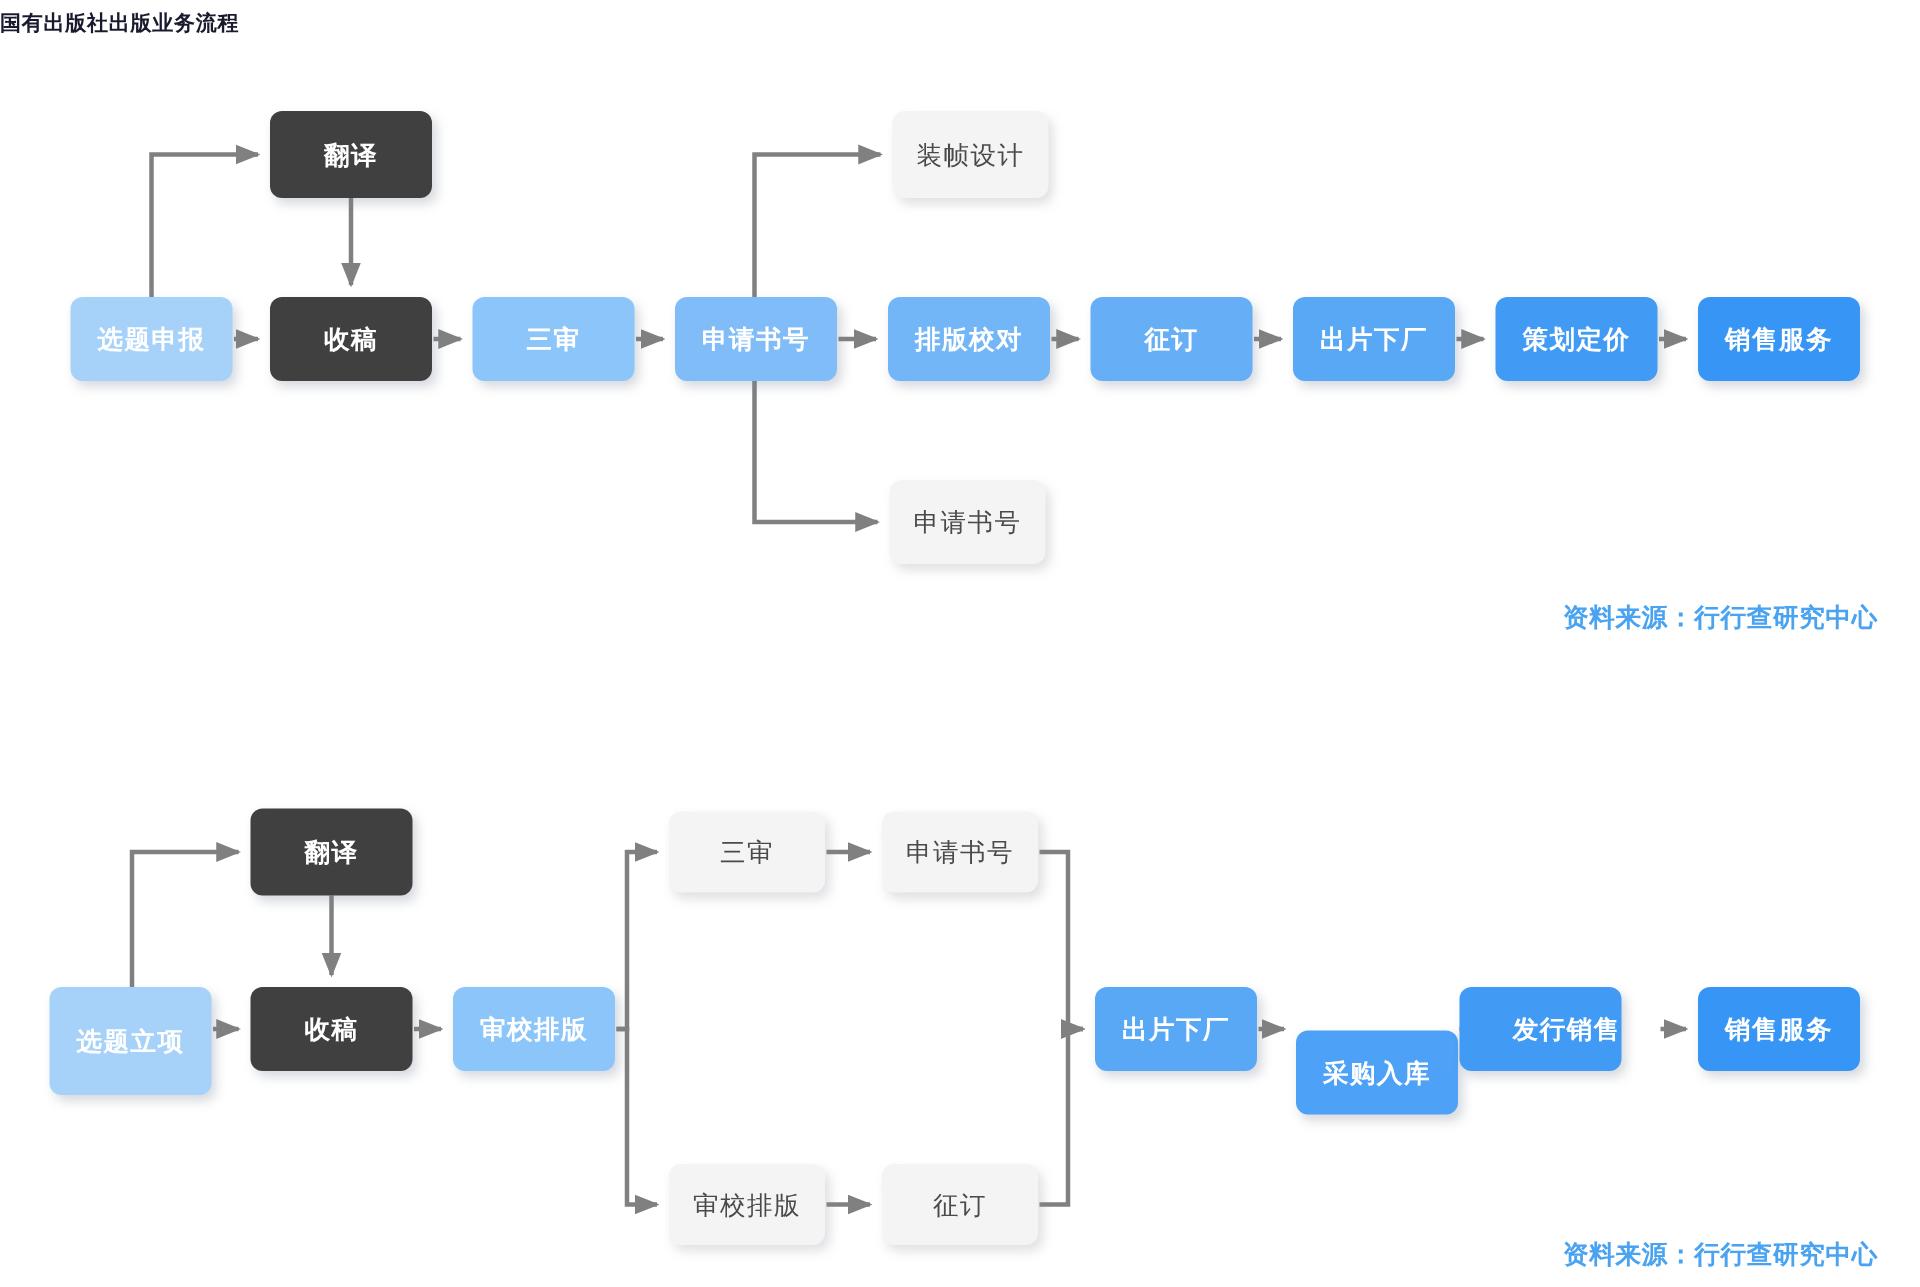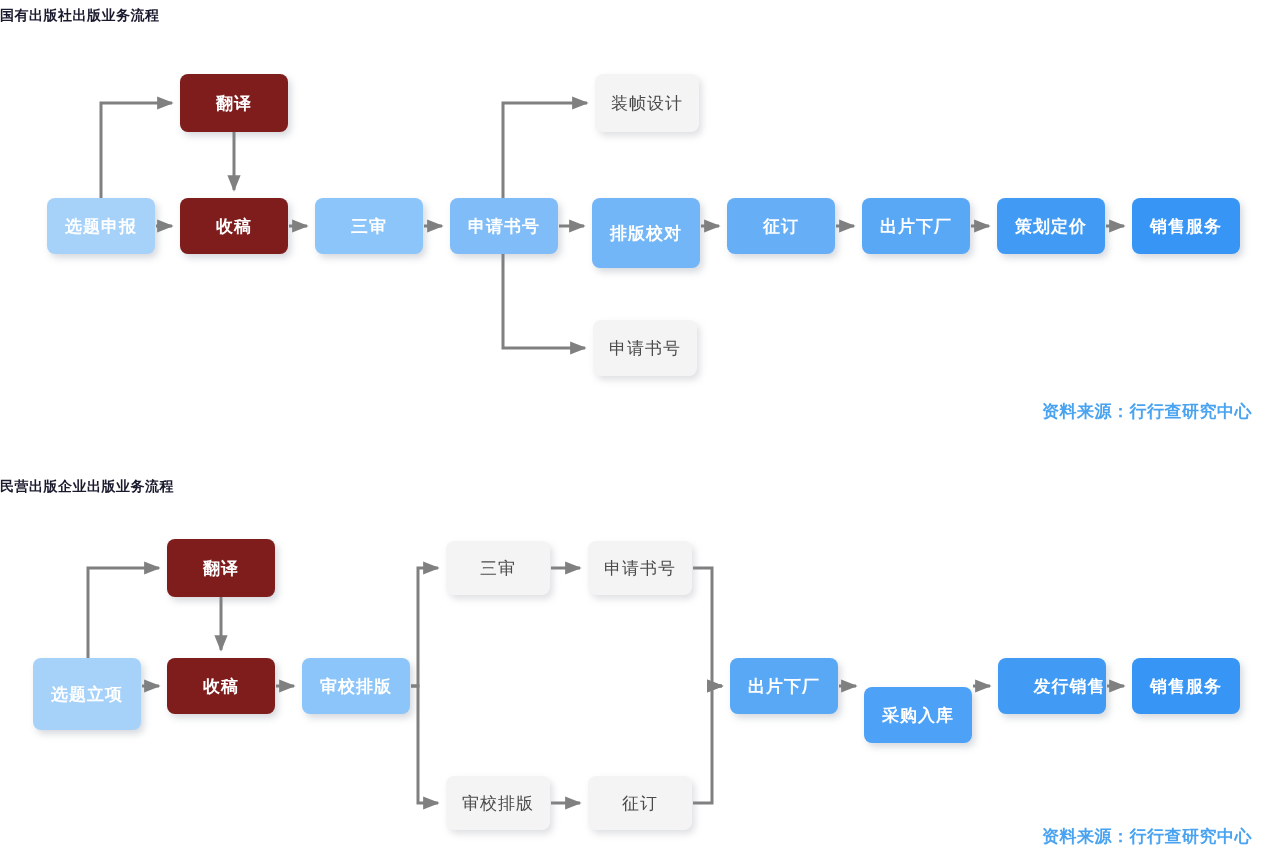--- a/index.html
+++ b/index.html
@@ -54,21 +54,21 @@
   }
   .node.blue { color: #ffffff; }
   .node.gray {
     background: #f4f4f4;
     color: #4a4a4a;
     font-weight: normal;
     box-shadow: 3px 4px 7px rgba(140,145,155,0.28);
   }
 
   .b1  { background: #a6d2fa; }
-  .b2  { background: #7f1d1d; }
+  .b2  { background: #404040; }
   .b3  { background: #8cc5f9; }
   .b4  { background: #80bdf8; }
   .b5  { background: #73b6f7; }
   .b6  { background: #66aff7; }
   .b7  { background: #59a8f6; }
   .b8  { background: #4da1f6; margin-top: 29px; }
   .b9  { background: #419bf5; }
   .b10 { background: #3795f5; }
 </style>
 </head>
@@ -109,43 +109,42 @@
       <path d="M 693 803 L 712 803 L 712 686 L 722 686"></path>
       <path d="M 839 686 L 856 686"></path>
       <path d="M 973 686 L 990 686"></path>
       <path d="M 1107 686 L 1124 686"></path>
     </g>
   </svg>
 
   <div class="chart-title" id="title-1">国有出版社出版业务流程</div>
   <div class="source" id="source-1">资料来源：行行查研究中心</div>
 
-  <div class="chart-title" id="title-2">民营出版企业出版业务流程</div>
   <div class="source" id="source-2">资料来源：行行查研究中心</div>
 
   <div id="node-layer">
       <div class="node blue b1" style="left: 47px; top: 198px; width: 108px; height: 56px;">选题申报</div>
       <div class="node blue b2" style="left: 180px; top: 74px; width: 108px; height: 58px;">翻译</div>
       <div class="node blue b2" style="left: 180px; top: 198px; width: 108px; height: 56px;">收稿</div>
       <div class="node blue b3" style="left: 315px; top: 198px; width: 108px; height: 56px;">三审</div>
       <div class="node blue b4" style="left: 450px; top: 198px; width: 108px; height: 56px;">申请书号</div>
       <div class="node gray" style="left: 595px; top: 74px; width: 104px; height: 58px;">装帧设计</div>
       <div class="node gray" style="left: 593px; top: 320px; width: 104px; height: 56px;">申请书号</div>
-      <div class="node blue b5" style="left: 592px; top: 198px; width: 108px; height: 70px;">排版校对</div>
+      <div class="node blue b5" style="left: 592px; top: 198px; width: 108px; height: 56px;">排版校对</div>
       <div class="node blue b6" style="left: 727px; top: 198px; width: 108px; height: 56px;">征订</div>
       <div class="node blue b7" style="left: 862px; top: 198px; width: 108px; height: 56px;">出片下厂</div>
       <div class="node blue b9" style="left: 997px; top: 198px; width: 108px; height: 56px;">策划定价</div>
       <div class="node blue b10" style="left: 1132px; top: 198px; width: 108px; height: 56px;">销售服务</div>
       <div class="node blue b1" style="left: 33px; top: 658px; width: 108px; height: 72px;">选题立项</div>
       <div class="node blue b2" style="left: 167px; top: 539px; width: 108px; height: 58px;">翻译</div>
       <div class="node blue b2" style="left: 167px; top: 658px; width: 108px; height: 56px;">收稿</div>
       <div class="node blue b3" style="left: 302px; top: 658px; width: 108px; height: 56px;">审校排版</div>
       <div class="node gray" style="left: 446px; top: 541px; width: 104px; height: 54px;">三审</div>
       <div class="node gray" style="left: 588px; top: 541px; width: 104px; height: 54px;">申请书号</div>
       <div class="node gray" style="left: 446px; top: 776px; width: 104px; height: 54px;">审校排版</div>
       <div class="node gray" style="left: 588px; top: 776px; width: 104px; height: 54px;">征订</div>
       <div class="node blue b7" style="left: 730px; top: 658px; width: 108px; height: 56px;">出片下厂</div>
       <div class="node blue b8" style="left: 864px; top: 658px; width: 108px; height: 56px;">采购入库</div>
-      <div class="node blue b9" style="left: 998px; top: 658px; width: 108px; height: 56px; padding-left: 35px;">发行销售</div>
+      <div class="node blue b9" style="left: 973px; top: 658px; width: 108px; height: 56px; padding-left: 35px;">发行销售</div>
       <div class="node blue b10" style="left: 1132px; top: 658px; width: 108px; height: 56px;">销售服务</div>
     </div>
 
 </div>
 
 </body></html>

